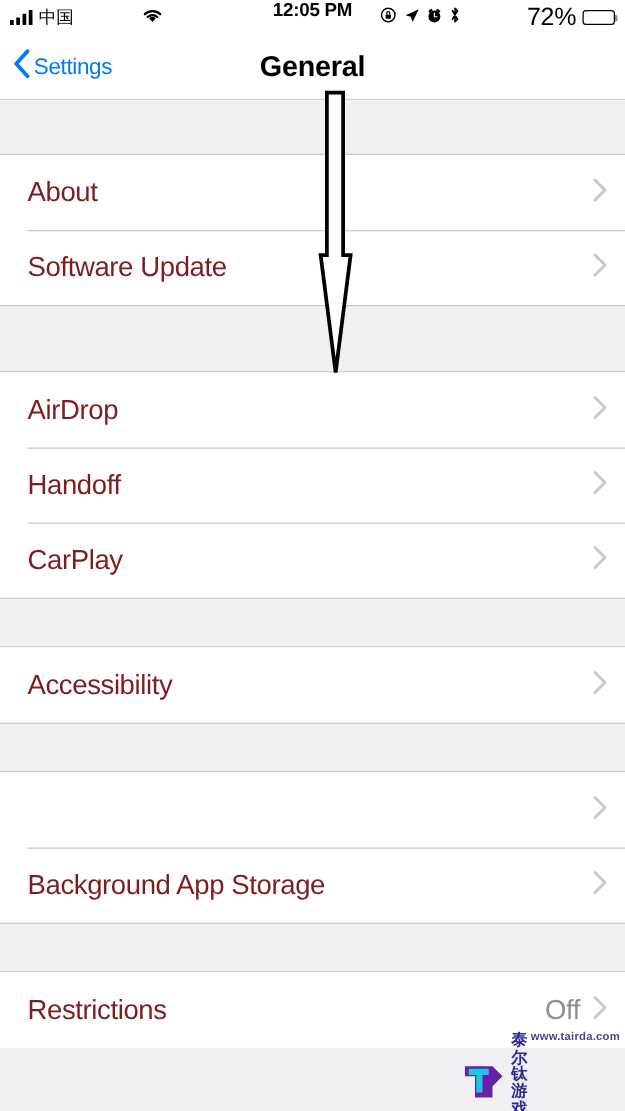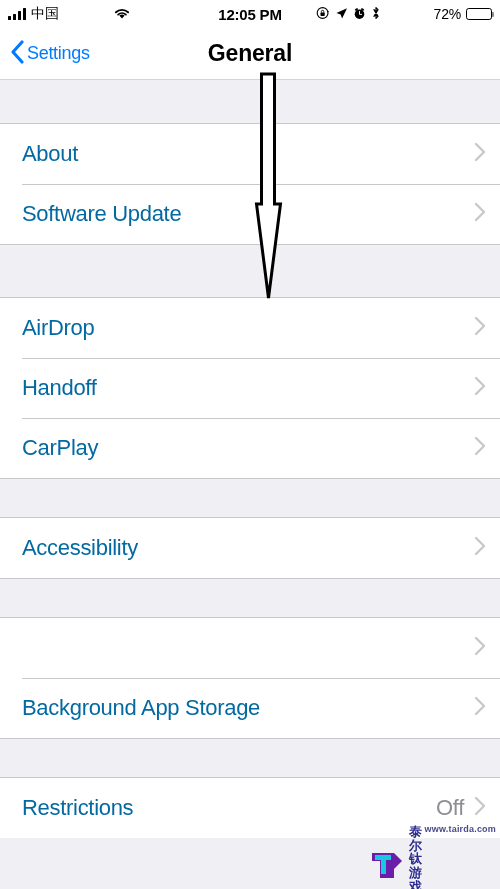--- a/index.html
+++ b/index.html
@@ -10,21 +10,20 @@
     position:relative;
     overflow:hidden;
     -webkit-font-smoothing:antialiased;
   }
 
   
   .status-bar {
     height:28px;
     background:#FFFFFF;
     display:flex;
-    align-items:center;
     padding:0 8px;
     position:relative;
     font-size:15px;
     font-weight:bold;
     color:#000;
   }
   .sb-left { display:flex; align-items:center; gap:5px; }
   .signal-bars { display:flex; align-items:flex-end; gap:2px; height:12px; }
   .signal-bars i { width:3px; background:#000; border-radius:0.5px; display:block; }
   .signal-bars i:nth-child(1){ height:4px; }
@@ -39,21 +38,21 @@
 
   .sb-time {
     position:absolute; left:0; right:0; text-align:center;
     font-size:15px; font-weight:bold; letter-spacing:-0.2px;
     pointer-events:none;
   }
   .sb-right {
     margin-left:auto; display:flex; align-items:center; gap:5px;
     position:relative; z-index:2;
   }
-  .batt-pct { font-size:14px; font-weight:500; letter-spacing:-0.2px;margin-left:48px; }
+  .batt-pct { font-size:20px; font-weight:500; letter-spacing:-0.2px;margin-left:48px; }
   .battery {
     width:26px; height:12px; border:1.3px solid #000; border-radius:2.8px;
     padding:1.3px; position:relative; display:block;
   }
   .battery::after {
     content:""; position:absolute; right:-3.4px; top:3.2px;
     width:2px; height:4.6px; background:rgba(0,0,0,.45);
     border-radius:0 1.2px 1.2px 0;
   }
   .battery .fill { height:100%; background:#000; border-radius:1.2px; }
@@ -86,21 +85,21 @@
   .row {
     height:60px; background:#FFFFFF;
     display:flex; align-items:center;
     padding:0 14px 0 22px;
     position:relative; cursor:pointer;
   }
   .row + .row::before {
     content:""; position:absolute; top:0; left:22px; right:0;
     height:0.5px; background:#C8C7CC;
   }
-  .row-label { font-size:22px; color:#0369a1; letter-spacing:-0.3px; }
+  .row-label { font-size:22px; color:#7f1d1d; letter-spacing:-0.3px; }
   .row-right { margin-left:auto; display:flex; align-items:center; gap:10px; }
   .row-value { font-size:22px; color:#8E8E93; letter-spacing:-0.3px; }
   .chev { display:block; }
 
   
   .annot-arrow {
     position:absolute; left:252px; top:70px;
     width:40px; height:235px; pointer-events:none; z-index:50;
   }
 

